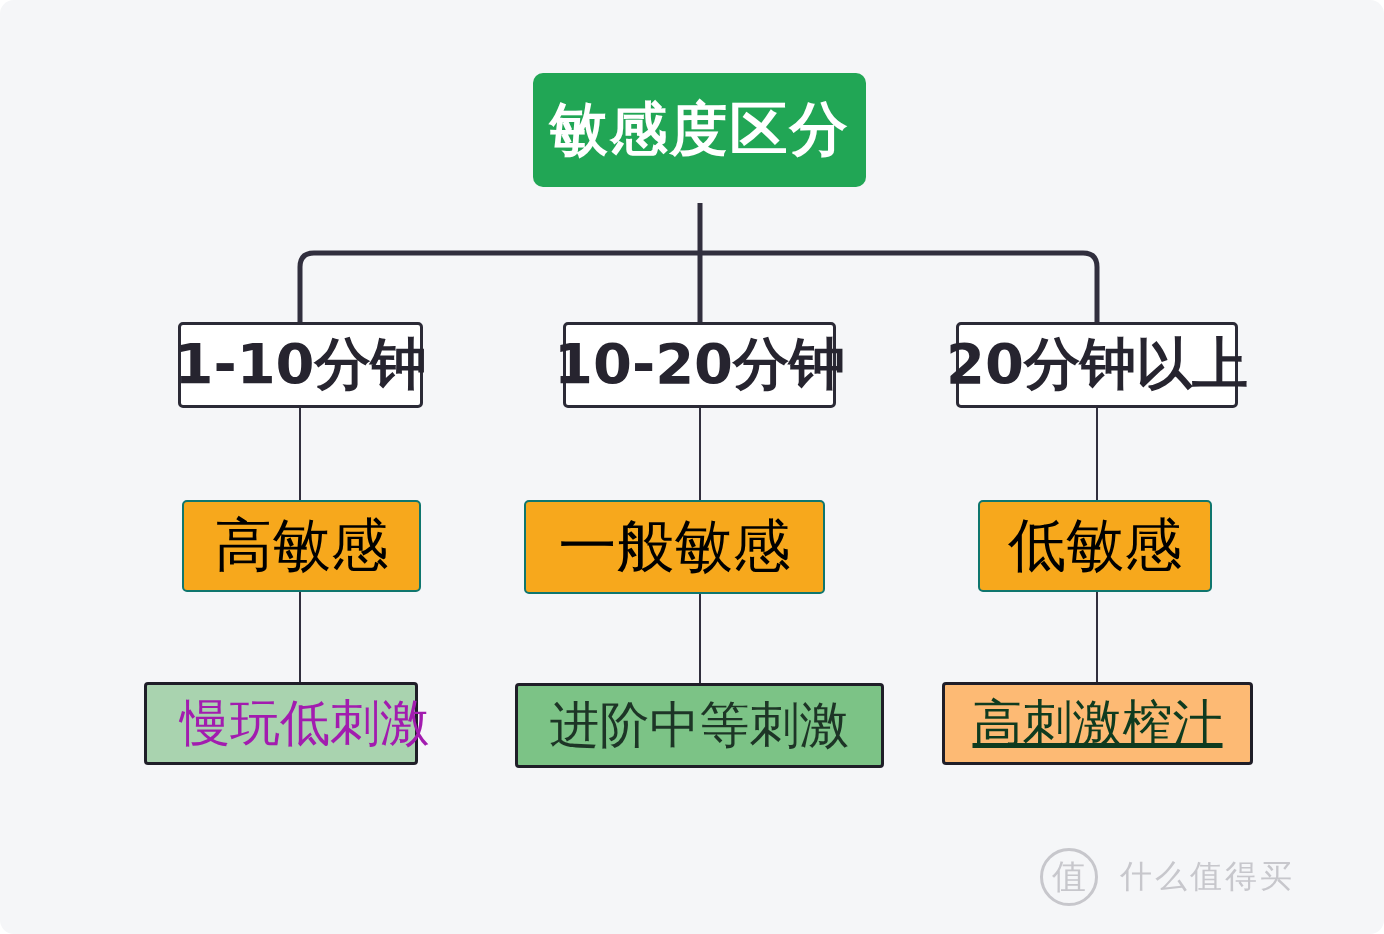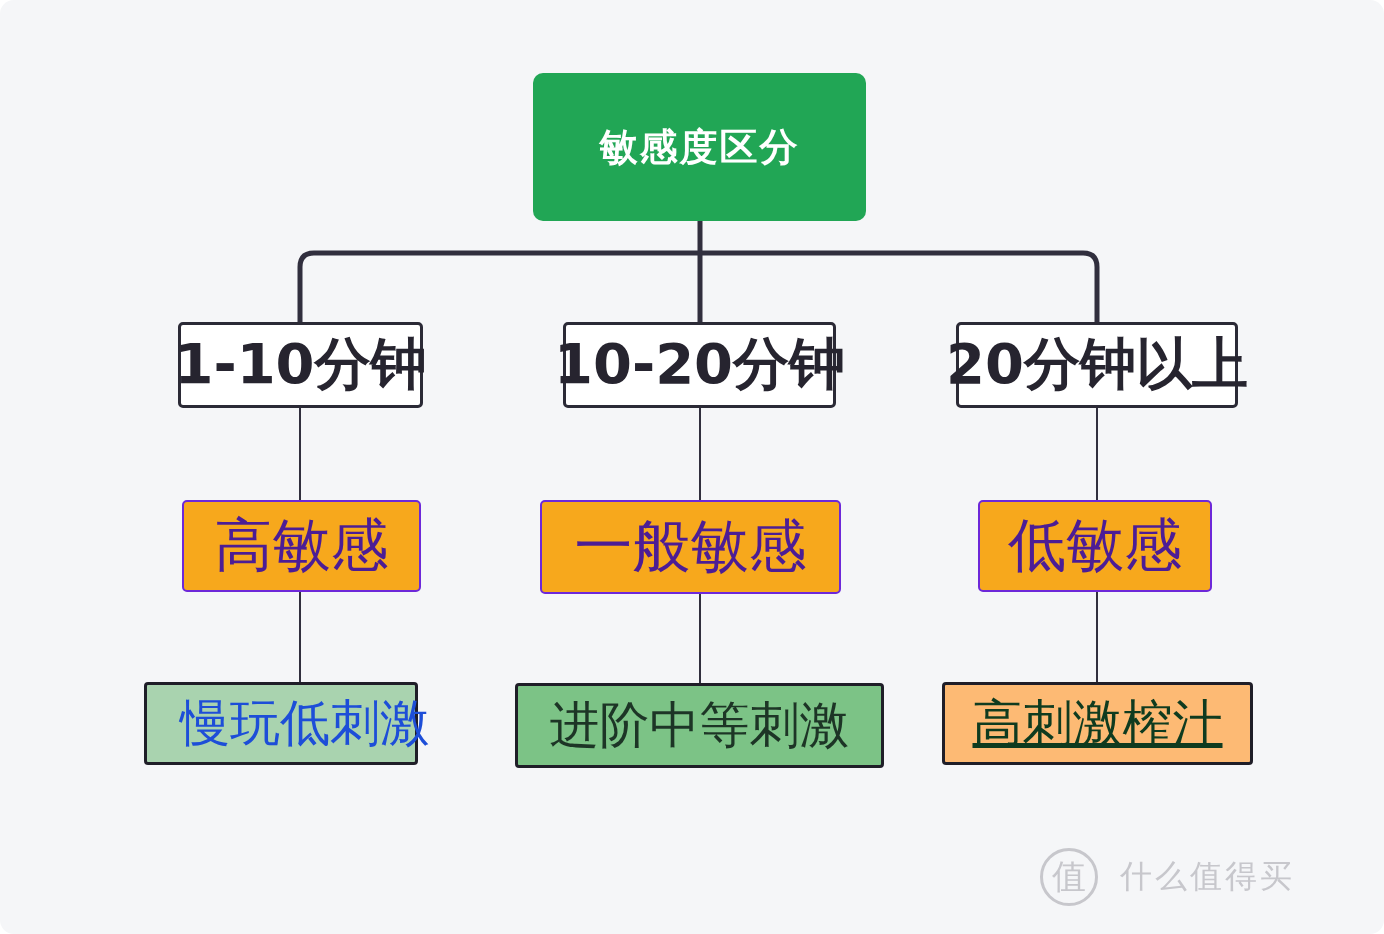--- a/index.html
+++ b/index.html
@@ -26,61 +26,61 @@
     position: absolute;
     display: flex;
     align-items: center;
     justify-content: center;
     text-align: center;
     box-sizing: border-box;
     white-space: nowrap;
   }
   .root-node {
     left: 533px; top: 73px;
-    width: 333px; height: 148px;
+    width: 333px; height: 114px;
     border-radius: 10px;
     color: #ffffff;
-    font-size: 38px;
+    font-size: 58px;
     font-weight: 700;
     letter-spacing: 2px;
   }
   .time-node {
     background: #ffffff;
     border: 3px solid #2b2a36;
     border-radius: 5px;
     color: #26242f;
     font-size: 56px;
     font-weight: 700;
     height: 86px;
     top: 322px;
   }
   .time-1 { left: 178px; width: 245px; }
   .time-2 { left: 563px; width: 273px; }
   .time-3 { left: 956px; width: 282px; text-align: right; }
   .sens-node {
-    border: 2px solid #6d28d9;
+    border: 2px solid #0f766e;
     border-radius: 5px;
-    color: #4c1d95;
+    color: #000000;
     font-size: 58px;
     font-weight: 400;
     top: 500px;
     height: 92px;
   }
   .sens-1 { left: 182px; width: 239px; }
-  .sens-2 { left: 540px; width: 301px; height: 94px; }
+  .sens-2 { left: 524px; width: 301px; height: 94px; }
   .sens-3 { left: 978px; width: 234px; }
   .action-node {
     border: 3px solid #1f1e28;
     border-radius: 4px;
     font-size: 50px;
     font-weight: 400;
     top: 682px;
     height: 83px;
   }
-  .action-1 { left: 144px; width: 274px; color: #1d4ed8; padding-left: 48px; }
+  .action-1 { left: 144px; width: 274px; color: #a21caf; padding-left: 48px; }
   .action-2 { left: 515px; width: 369px; height: 85px; top: 683px; color: #1d3526; }
   .action-3 { left: 942px; width: 311px; color: #0f3b1f; }
   .watermark {
     position: absolute;
     left: 1040px; top: 848px;
     display: flex;
     align-items: center;
     color: #c7c7cc;
   }
   .wm-circle {

